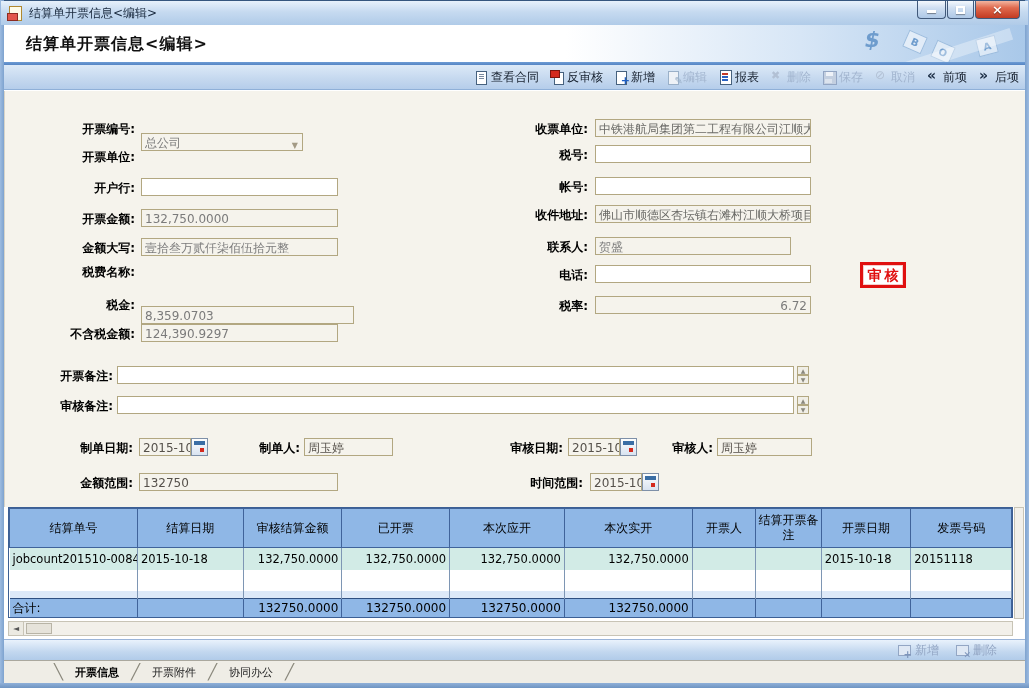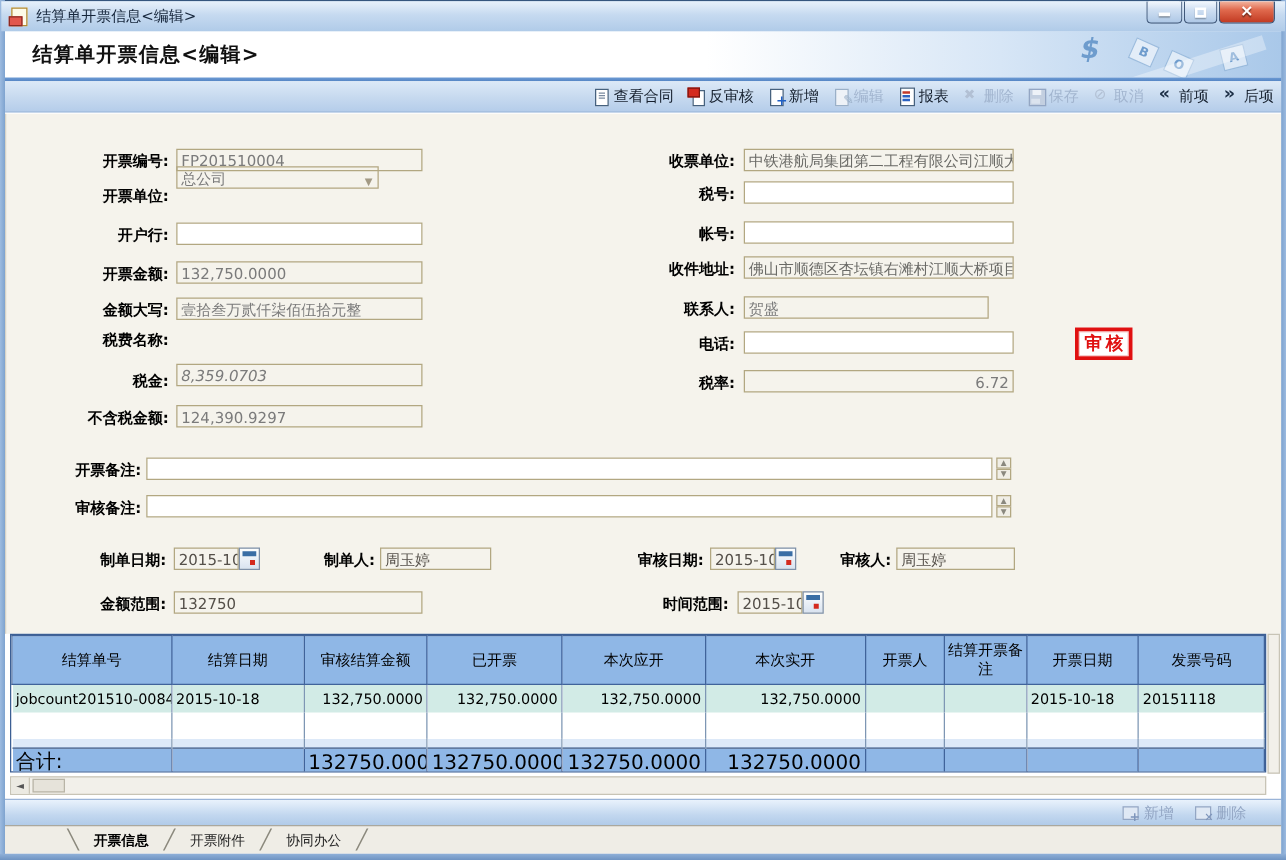--- a/index.html
+++ b/index.html
@@ -93,21 +93,21 @@
   .grid-wrap { position:absolute; left:8px; top:507px; width:1005px; height:111px; border:1px solid #3c5f94;
       background:#fff; overflow:hidden; }
   table.grid { border-collapse:collapse; table-layout:fixed; width:1003px; }
   .grid th { background:#8fb7e6; border:1px solid #40639a; font-size:12px; font-weight:normal; color:#000;
       height:39px; padding:0 2px; line-height:15px; }
   .grid td { font-size:11.5px; padding:0 3px; overflow:hidden; white-space:nowrap; border-right:1px solid #7e96b4; }
   .grid tr.datarow td { background:#d2ebe6; height:22px; color:#000; }
   .grid tr.fillrow td { background:#fff; height:21px; }
   .grid tr.striprow td { background:#dde9f8; height:8px; }
   .grid tr.totalrow td { background:#8fb7e6; border-top:1px solid #2f4f80; border-right:1px solid #40639a;
-      height:19px; font-size:16px; color:#000; }
+      height:19px; font-size:12px; color:#000; }
   .vscroll { position:absolute; left:1014px; top:507px; width:10px; height:112px; background:#f2f0ea;
       border:1px solid #c8c4b6; }
   .hscroll { position:absolute; left:8px; top:621px; width:1005px; height:15px; background:#f2f0ea;
       border:1px solid #c8c4b6; display:flex; align-items:center; }
   .hscroll .arrow { width:15px; height:13px; background:#eceae2; border-right:1px solid #c8c4b6;
       font-size:8px; line-height:13px; text-align:center; color:#555; }
   .hscroll .thumb { width:26px; height:11px; margin-left:2px; background:#e6e3da; border:1px solid #b8b4a6; }
 
   
   .footer-strip { position:absolute; left:4px; top:639px; width:1021px; height:21px;
@@ -201,32 +201,31 @@
       </div>
       <div class="tb-item">
         <span class="ic next-icon"></span>
         <span>后项</span>
       </div>
     </div>
 
   <div class="form-area">
     <div class="stamp">审核</div>
   <div class="flabel" style="left: 10px; top: 30px; width: 120px;">开票编号:</div>
-      <div class="fval" style="left: 136px; top: 28px; width: 197px;"><span>FP201510004</span></div>
       <div class="flabel" style="left: 10px; top: 58px; width: 120px;">开票单位:</div>
       <div class="fval dd-flat" style="left: 136px; top: 42px; width: 162px;"><span>总公司</span></div>
       <div class="flabel" style="left: 10px; top: 89px; width: 120px;">开户行:</div>
       <div class="fval editable" style="left: 136px; top: 87px; width: 197px;"><span></span></div>
       <div class="flabel" style="left: 10px; top: 120px; width: 120px;">开票金额:</div>
       <div class="fval" style="left: 136px; top: 118px; width: 197px;"><span>132,750.0000</span></div>
       <div class="flabel" style="left: 10px; top: 149px; width: 120px;">金额大写:</div>
       <div class="fval" style="left: 136px; top: 147px; width: 197px;"><span>壹拾叁万贰仟柒佰伍拾元整</span></div>
       <div class="flabel" style="left: 10px; top: 173px; width: 120px;">税费名称:</div>
       <div class="flabel" style="left: 10px; top: 206px; width: 120px;">税金:</div>
-      <div class="fval" style="left: 136px; top: 200px; width: 197px; font-style: italic;"><span>8,359.0703</span></div>
+      <div class="fval" style="left: 136px; top: 215px; width: 213px;"><span>8,359.0703</span></div>
       <div class="flabel" style="left: 10px; top: 235px; width: 120px;">不含税金额:</div>
       <div class="fval" style="left: 136px; top: 233px; width: 197px;"><span>124,390.9297</span></div>
       <div class="flabel" style="left: 470px; top: 30px; width: 113px;">收票单位:</div>
       <div class="fval dark" style="left: 590px; top: 28px; width: 216px;"><span>中铁港航局集团第二工程有限公司江顺大</span></div>
       <div class="flabel" style="left: 470px; top: 56px; width: 113px;">税号:</div>
       <div class="fval editable" style="left: 590px; top: 54px; width: 216px;"><span></span></div>
       <div class="flabel" style="left: 470px; top: 88px; width: 113px;">帐号:</div>
       <div class="fval editable" style="left: 590px; top: 86px; width: 216px;"><span></span></div>
       <div class="flabel" style="left: 470px; top: 116px; width: 113px;">收件地址:</div>
       <div class="fval dark" style="left: 590px; top: 114px; width: 216px;"><span>佛山市顺德区杏坛镇右滩村江顺大桥项目</span></div>

